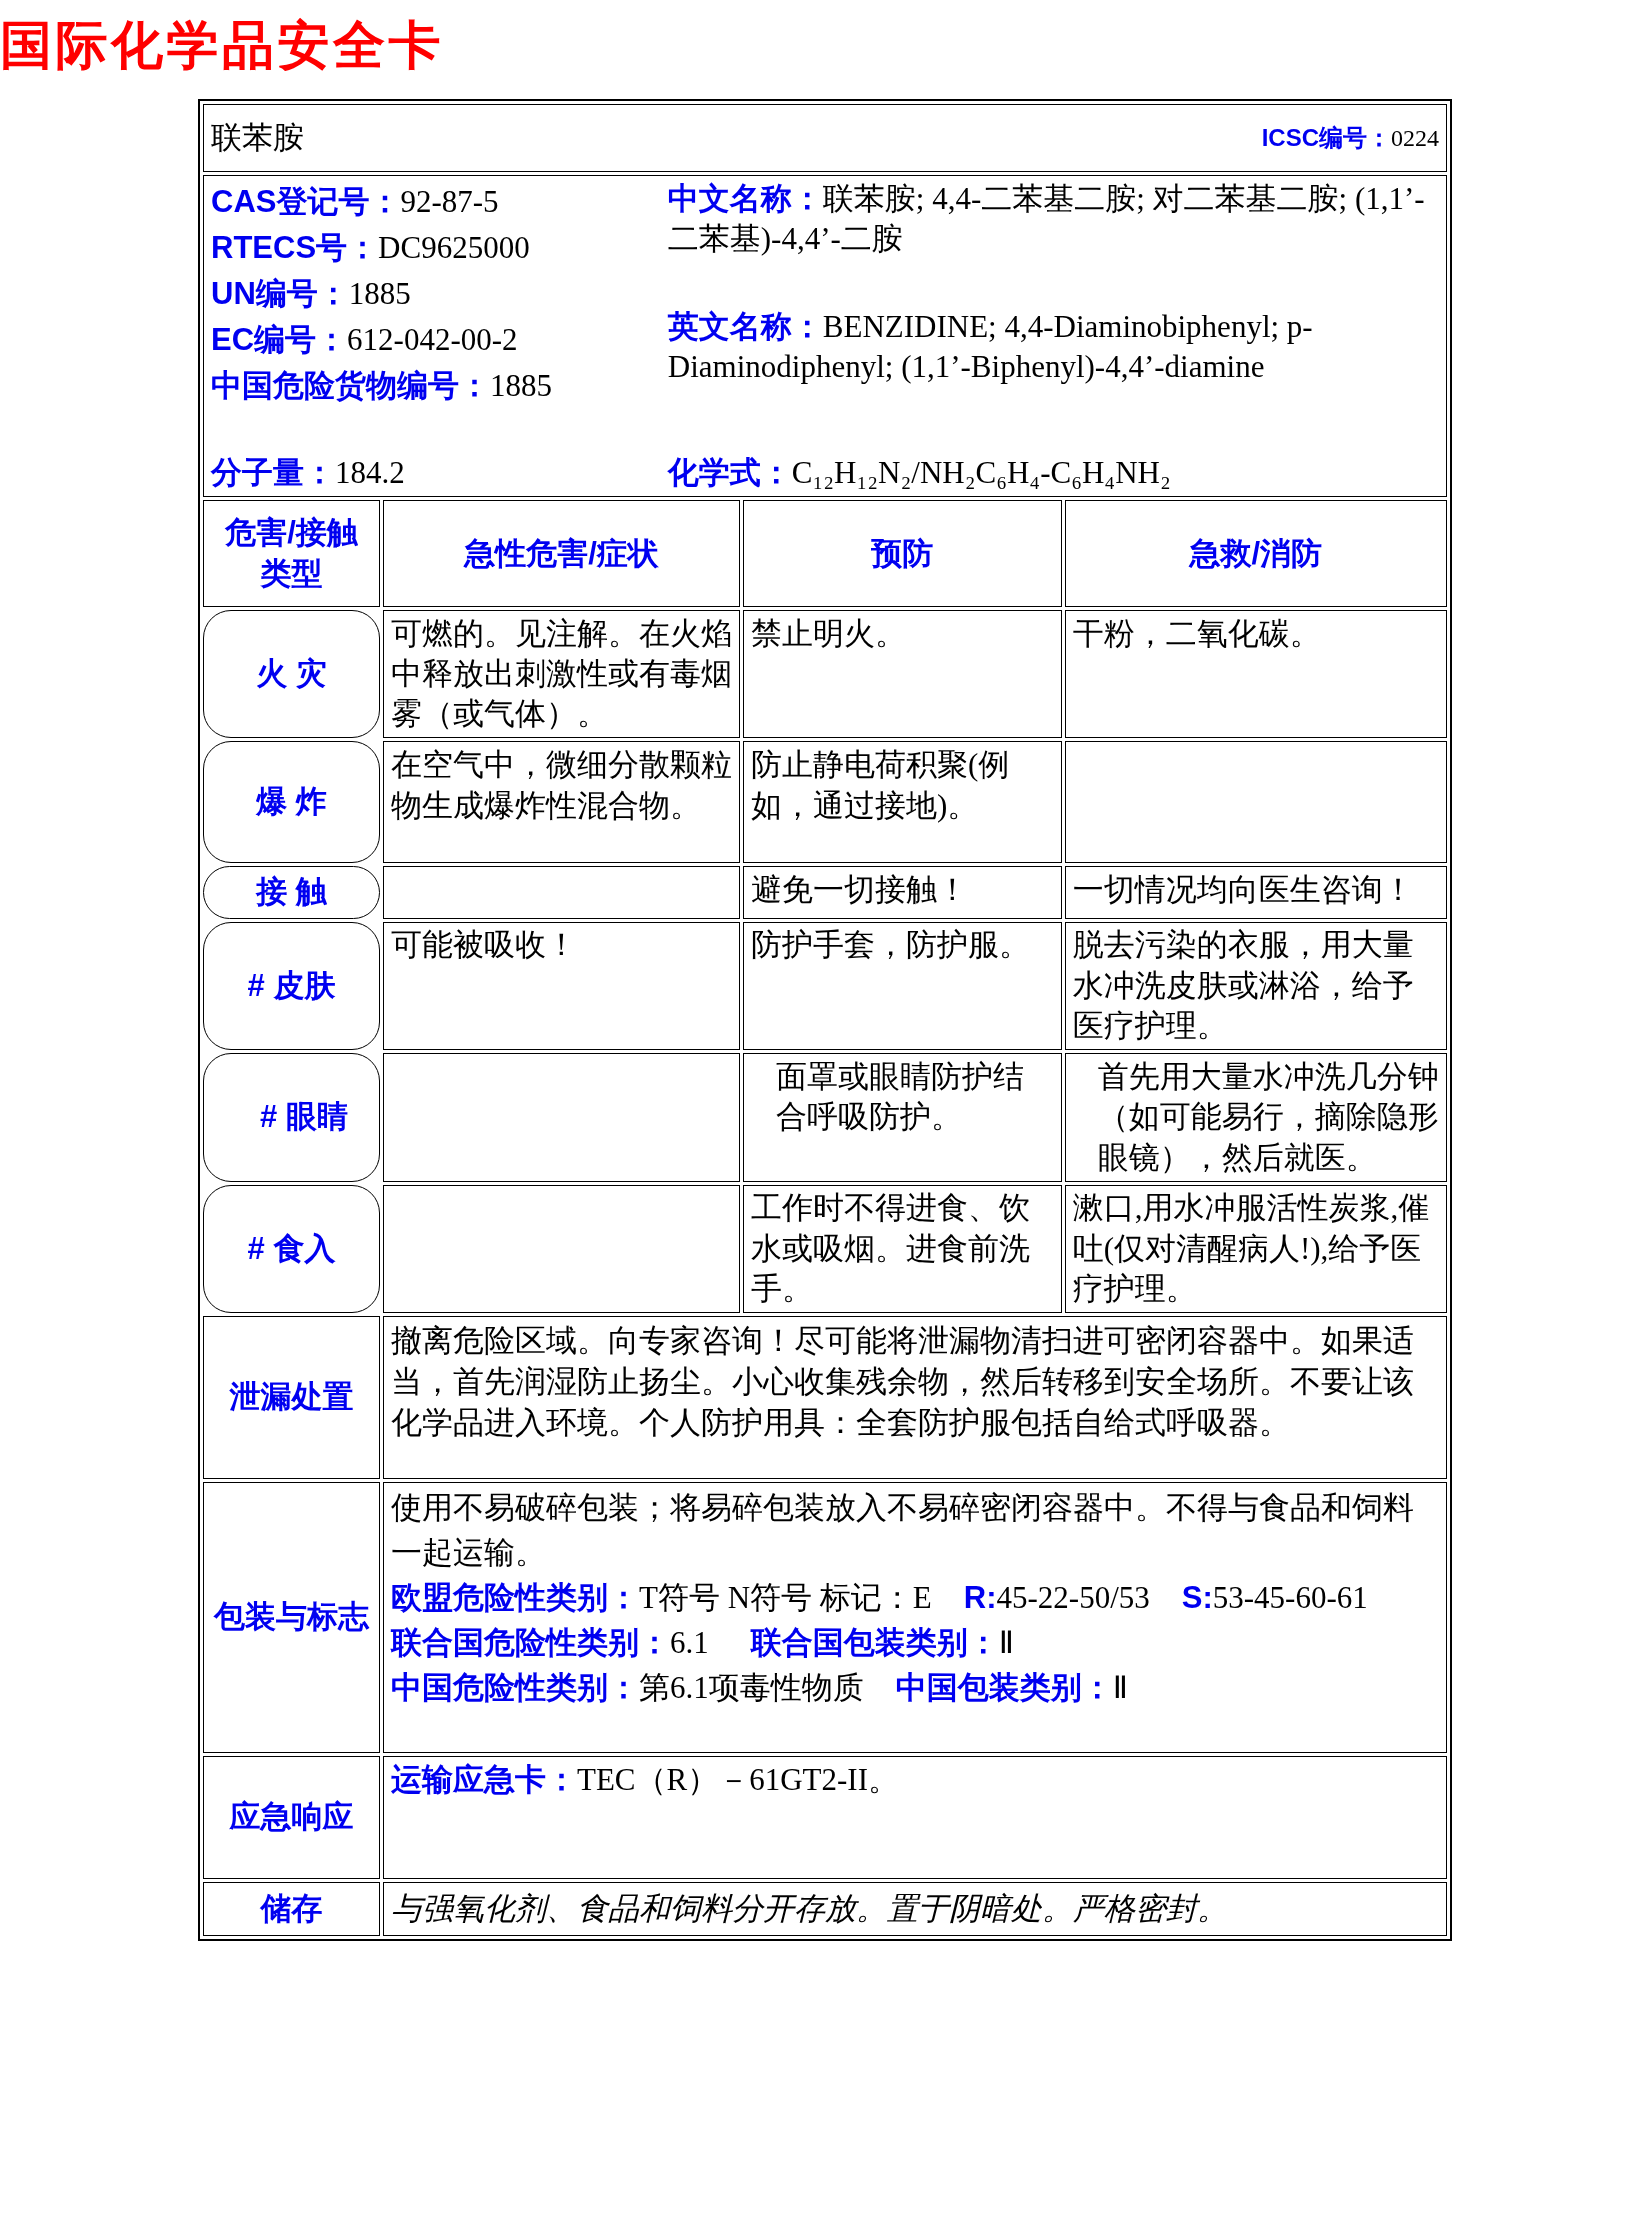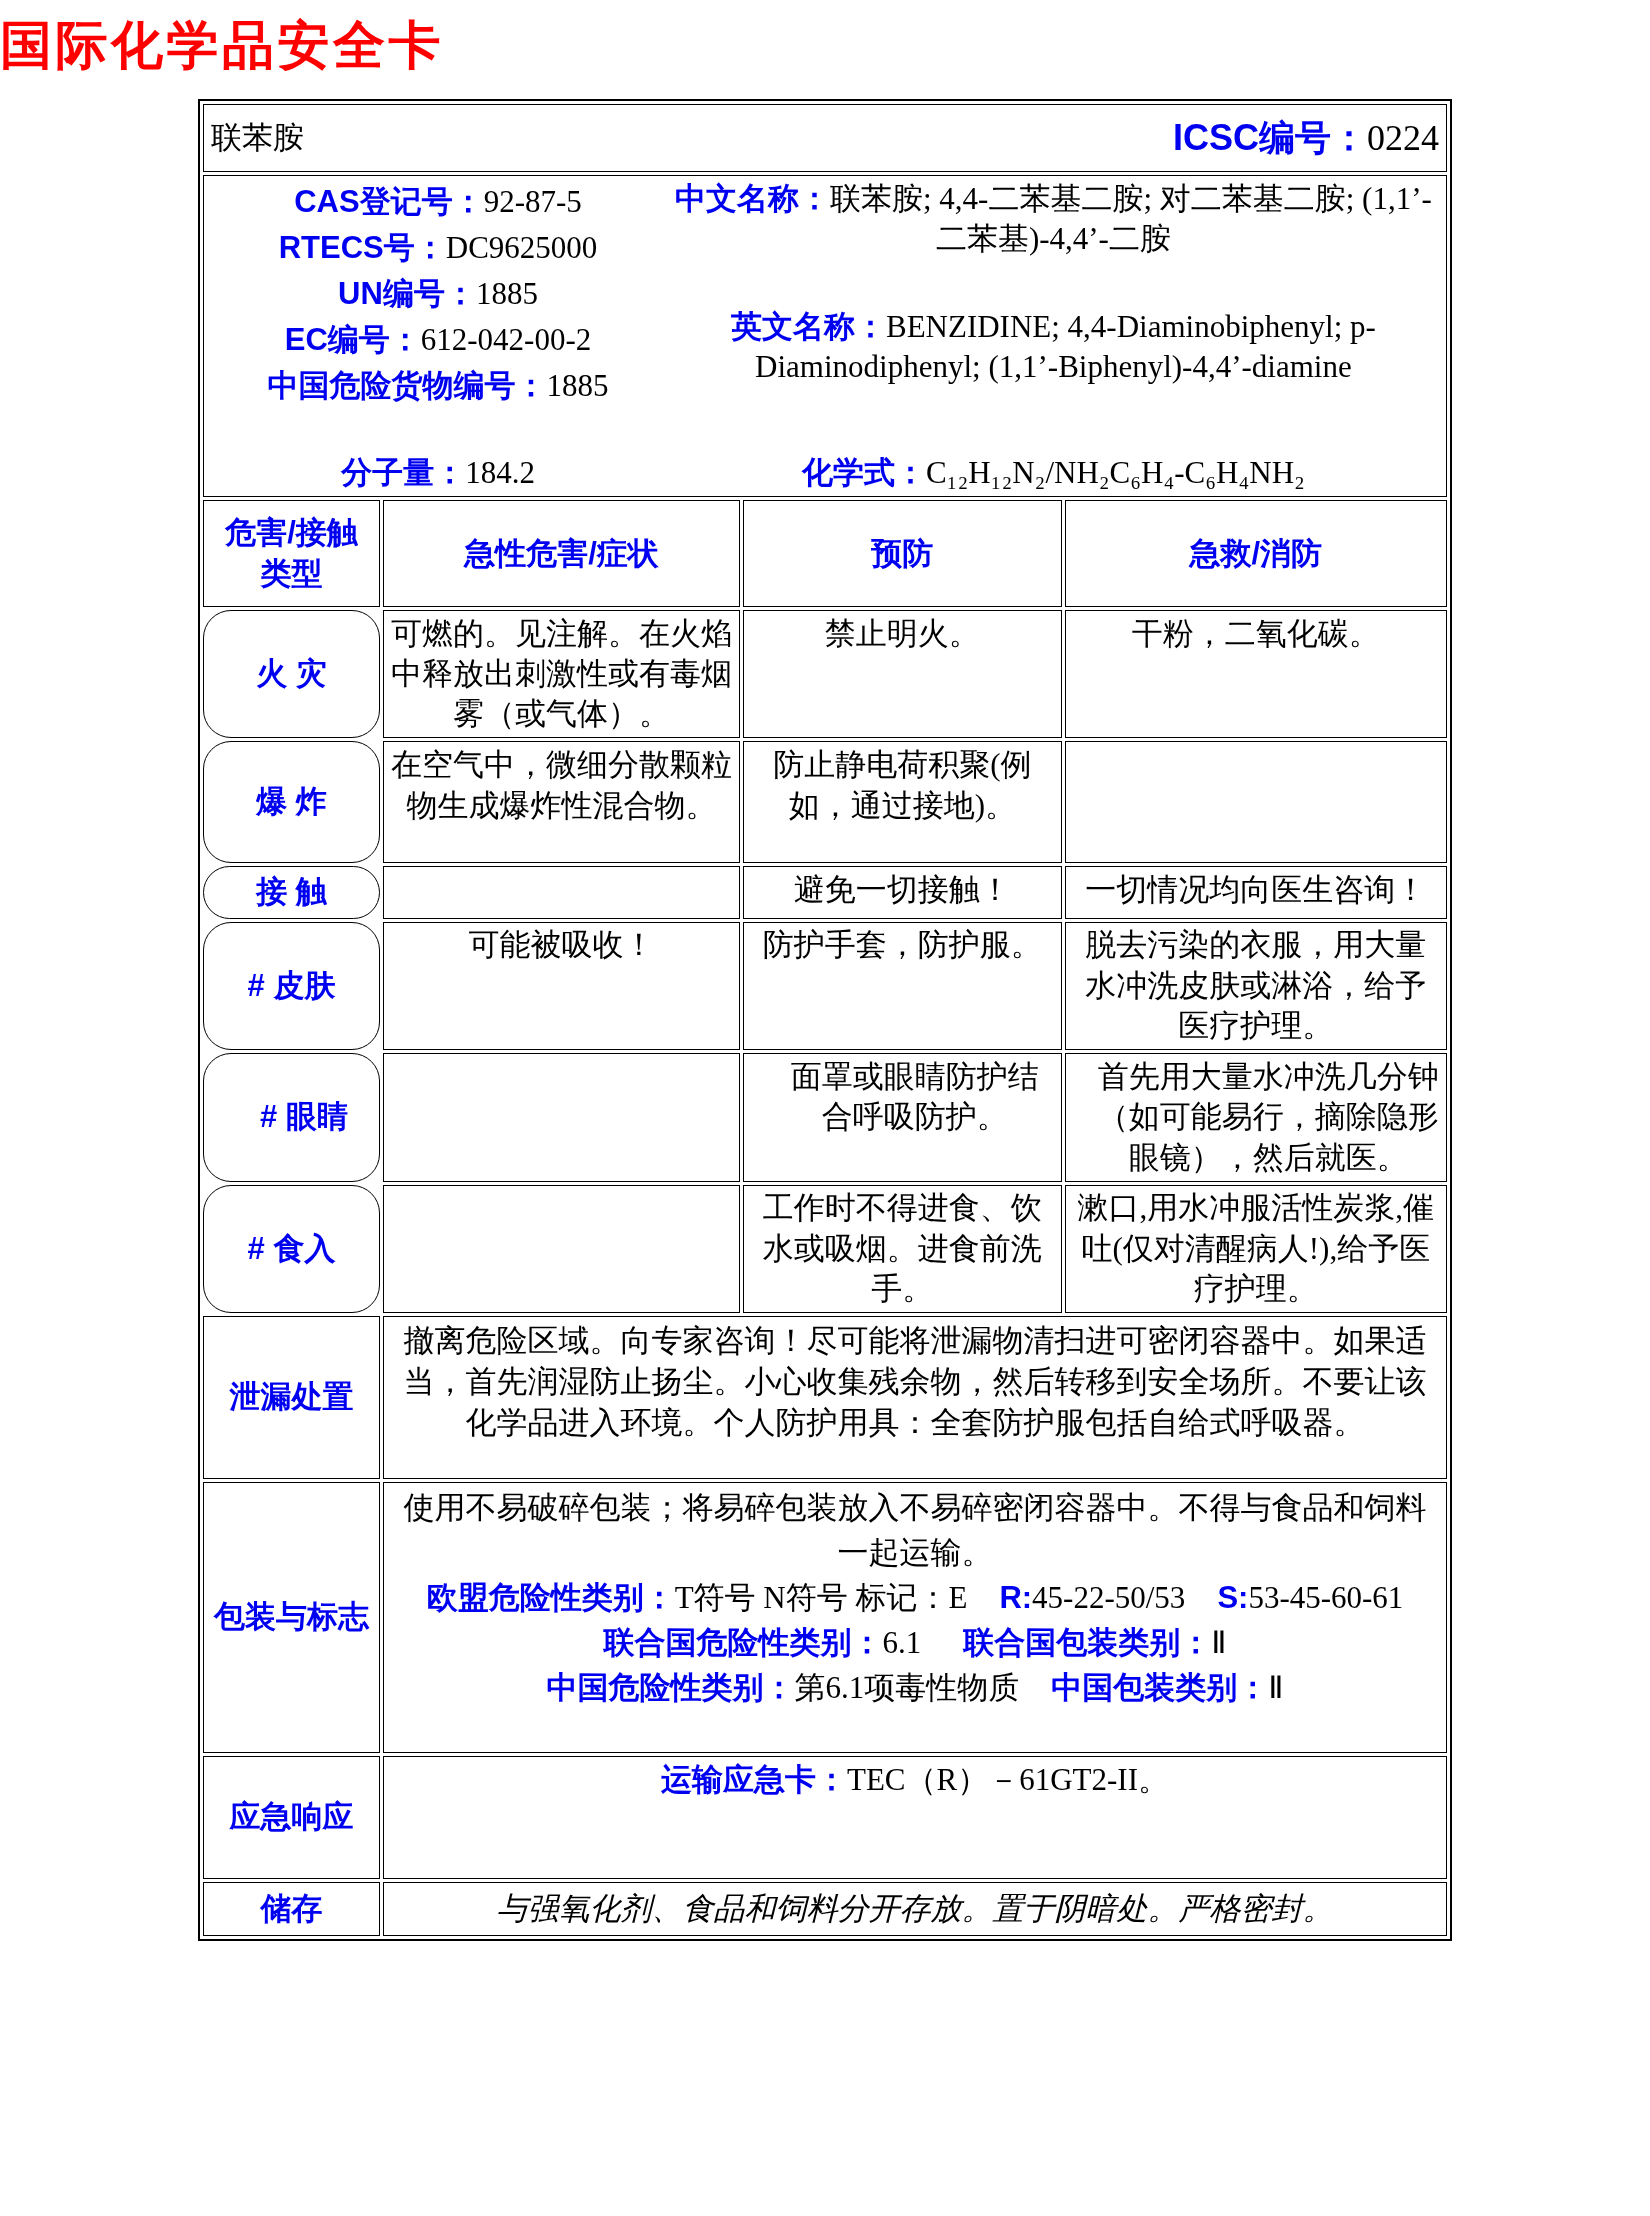--- a/index.html
+++ b/index.html
@@ -31,21 +31,20 @@
     background: #fff;
   }
   td {
     border: 1.4px solid #000;
     vertical-align: top;
     padding: 2.8px 7px;
     font-size: 31px;
     line-height: 1.3;
     overflow: hidden;
     word-break: break-word;
-    text-align: center;
   }
 
   .blue {
     color: #0000f0;
     font-weight: bold;
     font-family: "Liberation Sans", sans-serif;
   }
 
   
   tr.r-head   td { height: 60px;  }
@@ -62,21 +61,21 @@
   tr.r-pack   td { height: 264px; }
   tr.r-emer   td { height: 115px; }
   tr.r-stor   td { height: 47px;  }
 
   
   .head-flex {
     display: flex; justify-content: space-between; align-items: center;
     height: 100%;
   }
   .head-flex .name { font-size: 31px; }
-  .head-flex .icsc { font-size: 36px; white-space: nowrap; }
+  .head-flex .icsc { font-size: 24px; white-space: nowrap; }
 
   
   .ident-flex { display: flex; height: 100%; }
   .id-col { width: 454px; flex: none; display: flex; flex-direction: column; }
   .id-line { line-height: 46px; white-space: nowrap; }
   .mw-line { margin-top: auto; line-height: 42px; white-space: nowrap; }
   .name-col { flex: 1; display: flex; flex-direction: column; padding-left: 2.8px; }
   .name-col p { margin: 0; }
   .en-name { margin-top: 48px !important; }
   .formula-line { margin-top: auto !important; white-space: nowrap; }

